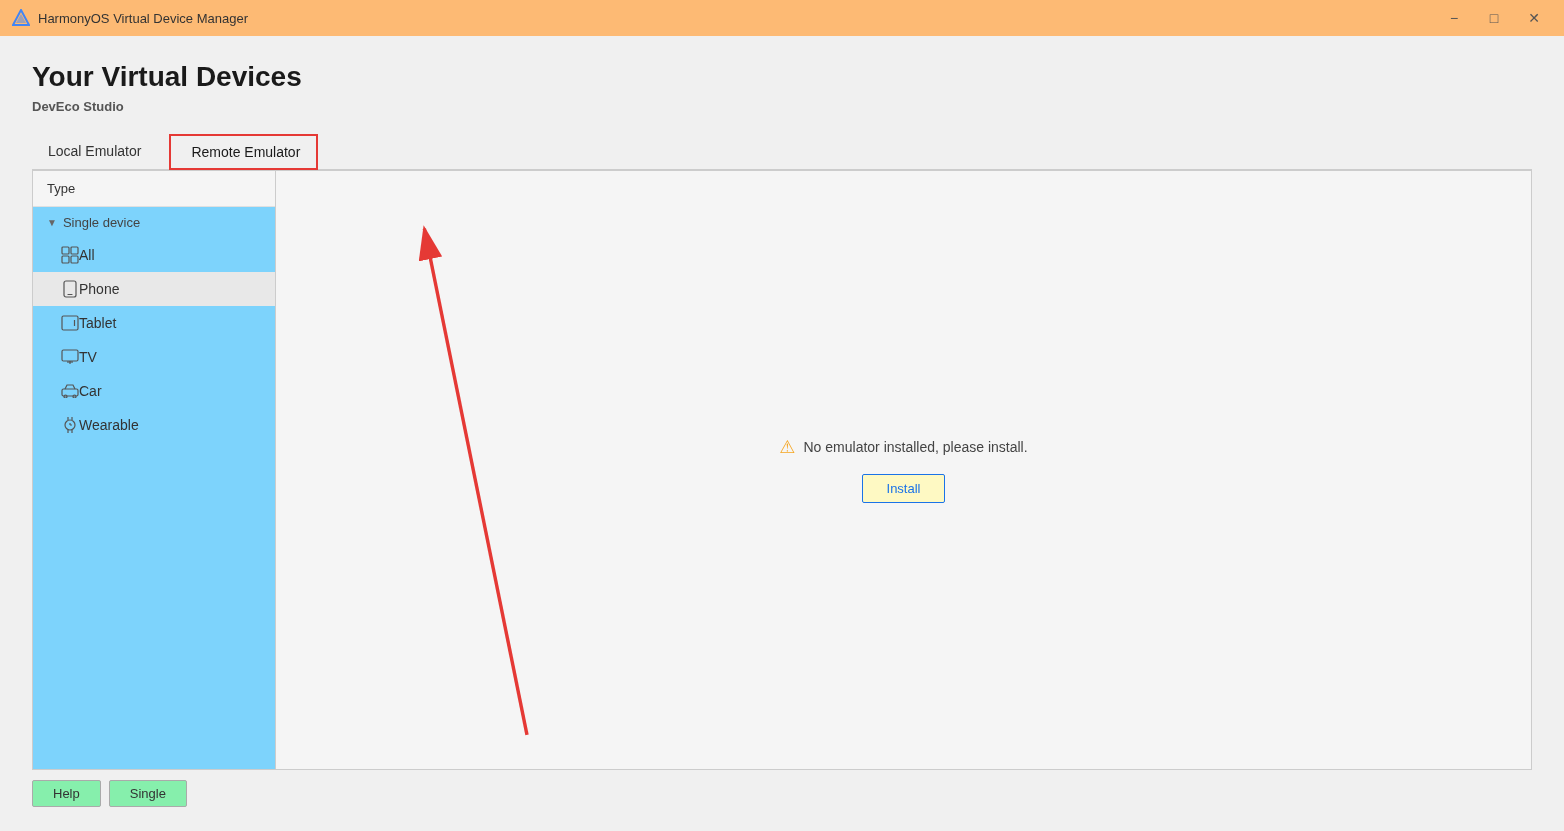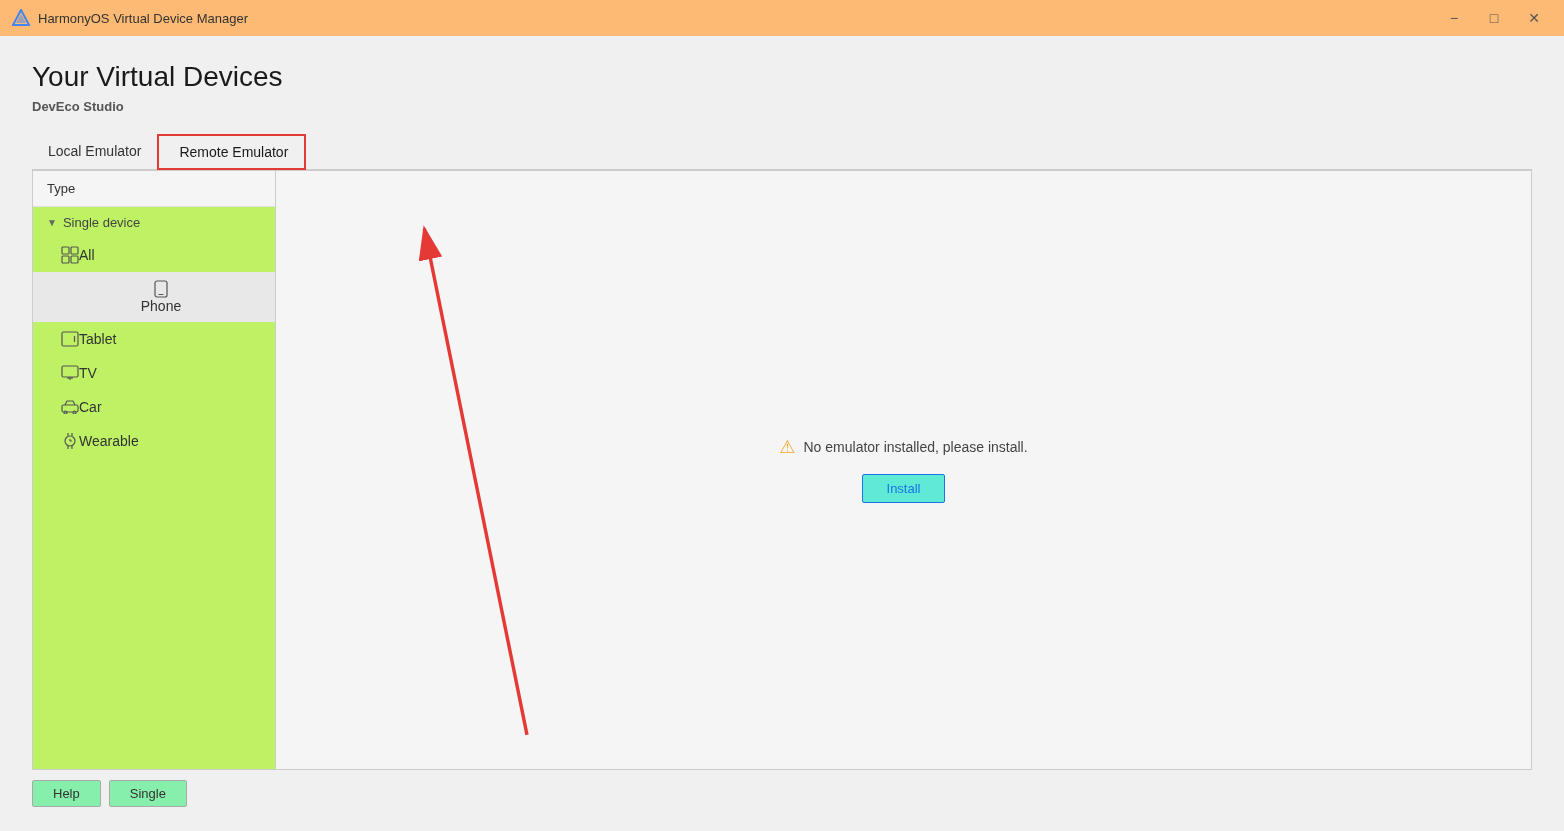--- a/index.html
+++ b/index.html
@@ -50,33 +50,33 @@
     }
 
     .main-content {
       flex: 1;
       padding: 24px 32px 16px 32px;
       display: flex;
       flex-direction: column;
     }
     .page-title {
       font-size: 28px;
-      font-weight: 400;
+      font-weight: 700;
       color: #1a1a1a;
       line-height: 1.2;
     }
     .page-subtitle {
       font-size: 13px;
       color: #555;
       margin-top: 5px;
       font-weight: bold;
     }
     .tabs {
       display: flex;
-      gap: 0;
+      gap: 12px;
       margin-top: 20px;
       border-bottom: 1px solid #ccc;
     }
     .tab {
       padding: 8px 16px;
       font-size: 14px;
       cursor: pointer;
       color: #333;
       background: none;
       border: none;
@@ -93,21 +93,21 @@
     .workspace {
       display: flex;
       flex: 1;
       margin-top: 0;
       gap: 0;
       min-height: 0;
     }
     .sidebar {
       width: 244px;
       border: 1px solid #ccc;
-      background: #bef264;
+      background: #7dd3fc;
       display: flex;
       flex-direction: column;
       margin-top: 0;
     }
     .sidebar-header {
       padding: 10px 14px;
       font-size: 13px;
       font-weight: 500;
       color: #333;
       background: #f5f5f5;
@@ -128,21 +128,21 @@
     }
     .sidebar-item {
       display: flex;
       align-items: center;
       gap: 0;
       padding: 8px 14px 8px 28px;
       font-size: 14px;
       color: #333;
       cursor: pointer;
     }
-    .sidebar-item.selected { background: #e8e8e8; flex-direction: column; }
+    .sidebar-item.selected { background: #e8e8e8; }
     .sidebar-item .item-icon {
       width: 18px;
       height: 18px;
       display: flex;
       align-items: center;
       justify-content: center;
       color: #555;
       font-size: 15px;
       flex-shrink: 0;
     }
@@ -166,21 +166,21 @@
       font-size: 14px;
       color: #444;
     }
     .warning-icon {
       color: #f5a623;
       font-size: 18px;
     }
     .install-btn {
       padding: 6px 24px;
       border: 1px solid #1a73e8;
-      background: #5eead4;
+      background: #fef9c3;
       color: #1a73e8;
       font-size: 13px;
       cursor: pointer;
       border-radius: 2px;
     }
 
     .footer {
       display: flex;
       gap: 8px;
       padding: 10px 0 8px 0;

